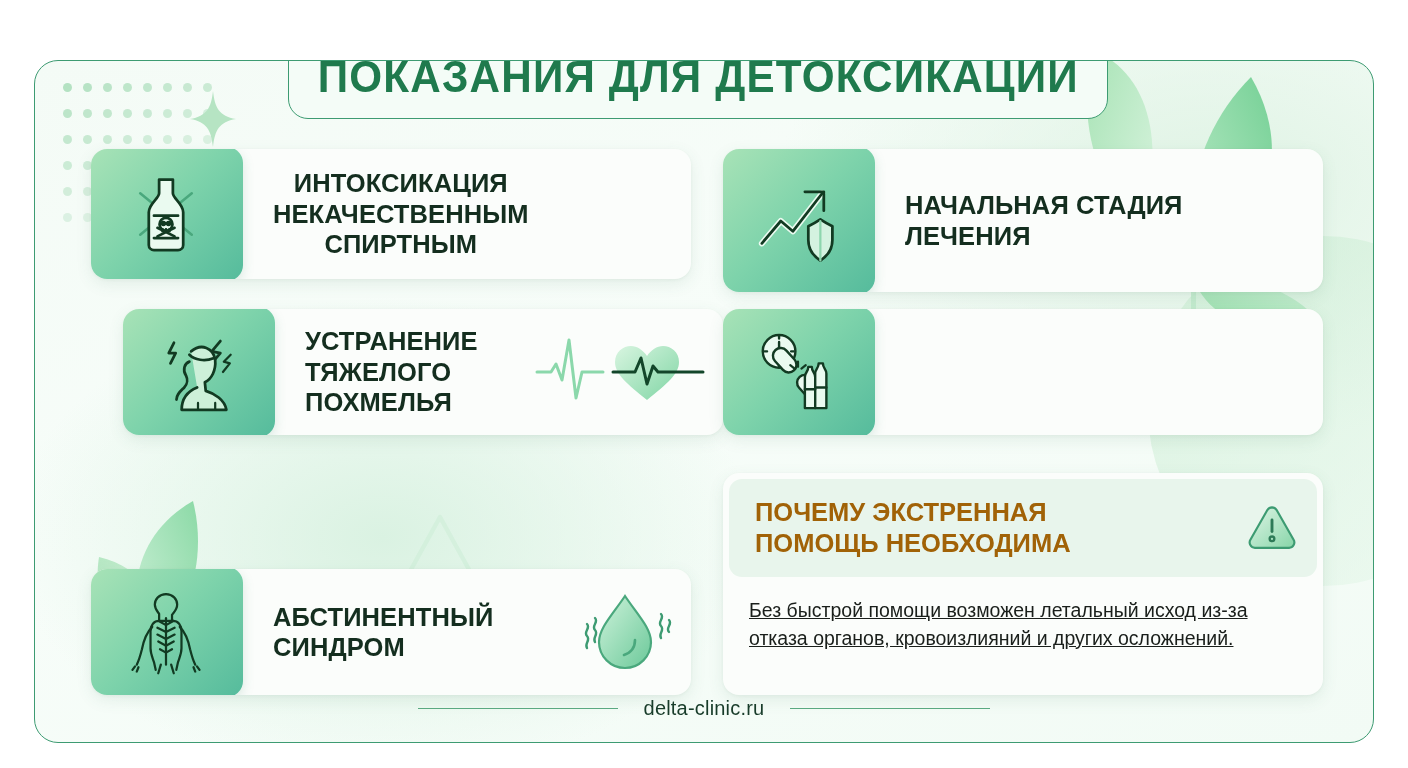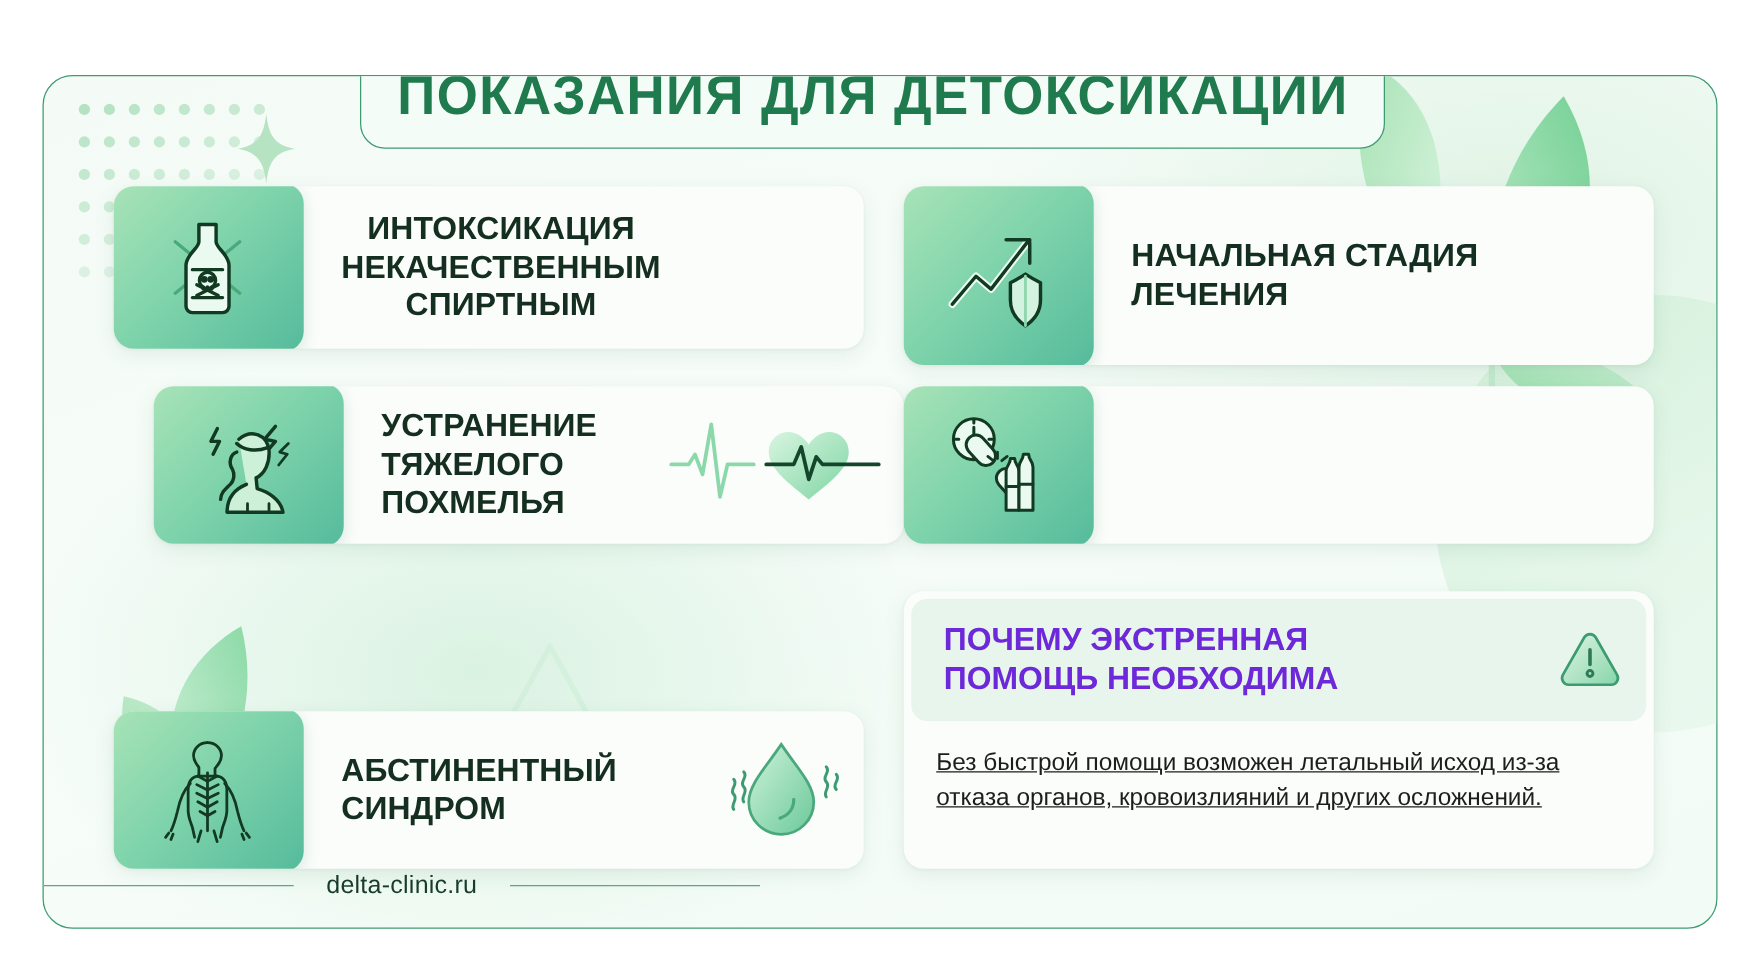--- a/index.html
+++ b/index.html
@@ -157,21 +157,21 @@
     border-radius: 13px;
     background: #e8f5ec;
     display: flex;
     align-items: center;
     padding: 0 18px 0 26px;
   }
   .warn-head h2 {
     font-size: 25.5px;
     font-weight: 700;
     line-height: 1.2;
-    color: #6d28d9;
+    color: #a16207;
     text-transform: uppercase;
     white-space: pre-line;
     flex: 1;
   }
   .warn-head svg { width: 54px; height: 54px; flex: none; }
 
   .warn-body {
     padding: 14px 26px 0 26px;
     font-size: 19.5px;
     line-height: 1.42;
@@ -181,20 +181,21 @@
   }
 
   
   .footer {
     position: absolute;
     left: 0;
     right: 0;
     bottom: 22px;
     display: flex;
     align-items: center;
+    justify-content: center;
     gap: 26px;
     z-index: 5;
   }
   .footer .rule { width: 200px; height: 1.4px; background: #5aa981; }
   .footer .site {
     font-size: 20px;
     color: #183c2a;
     letter-spacing: .2px;
   }
 </style>

